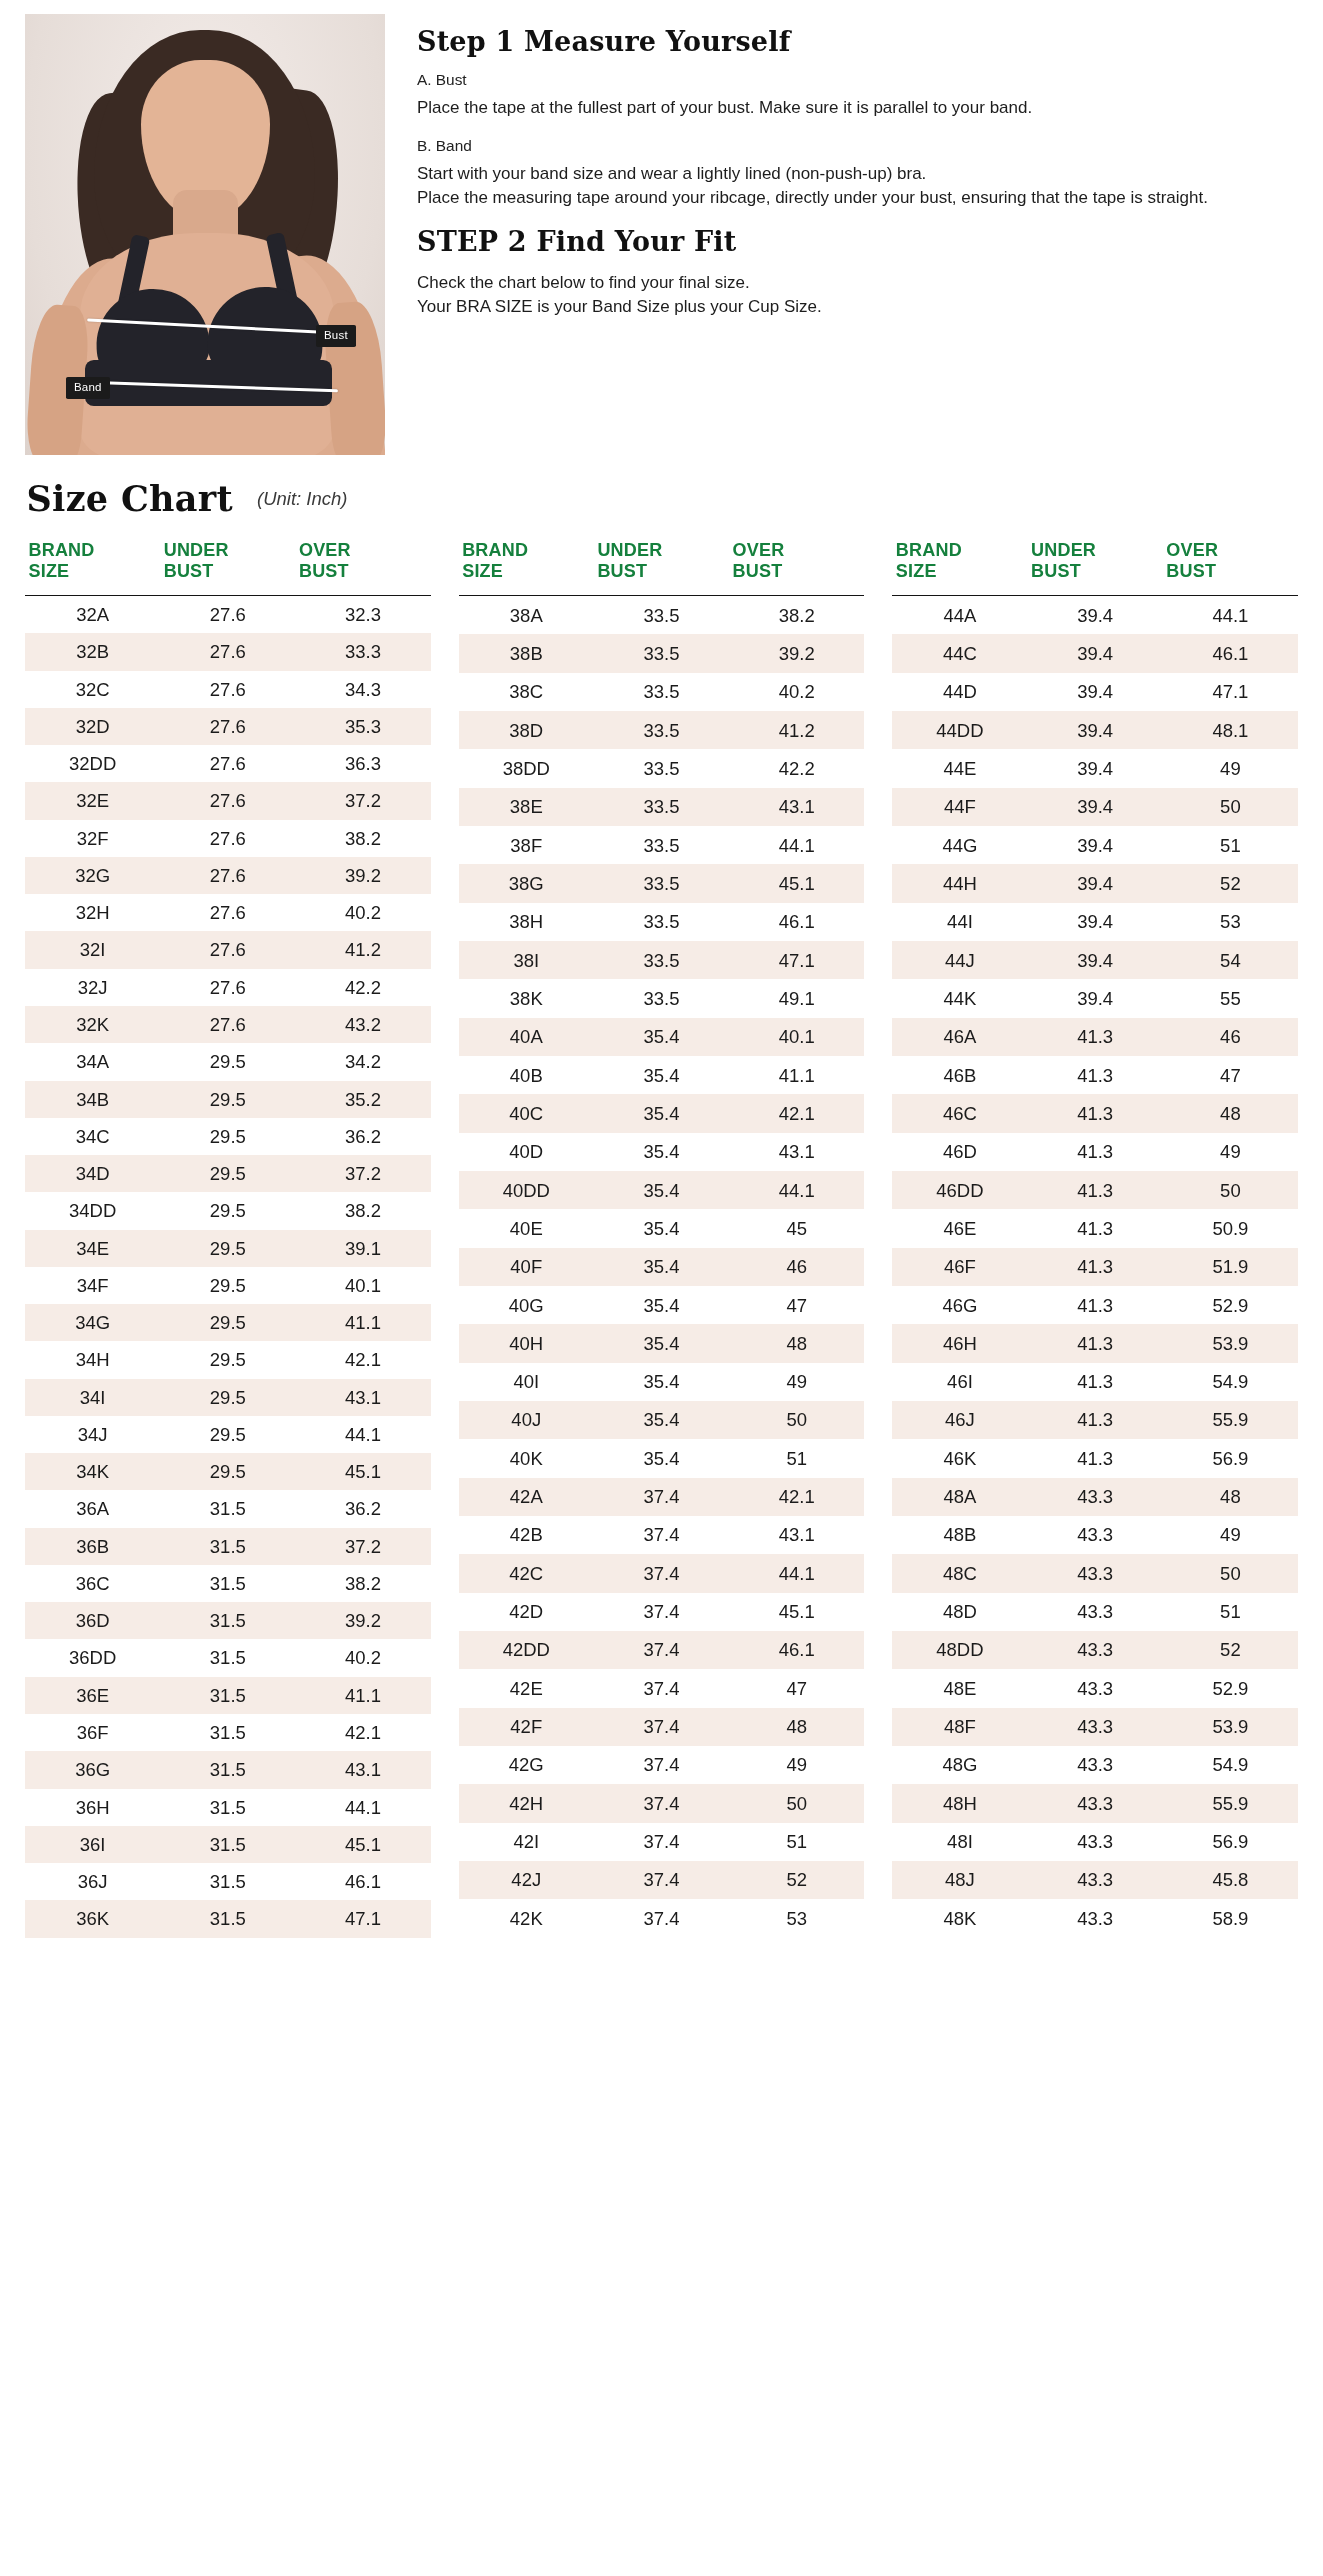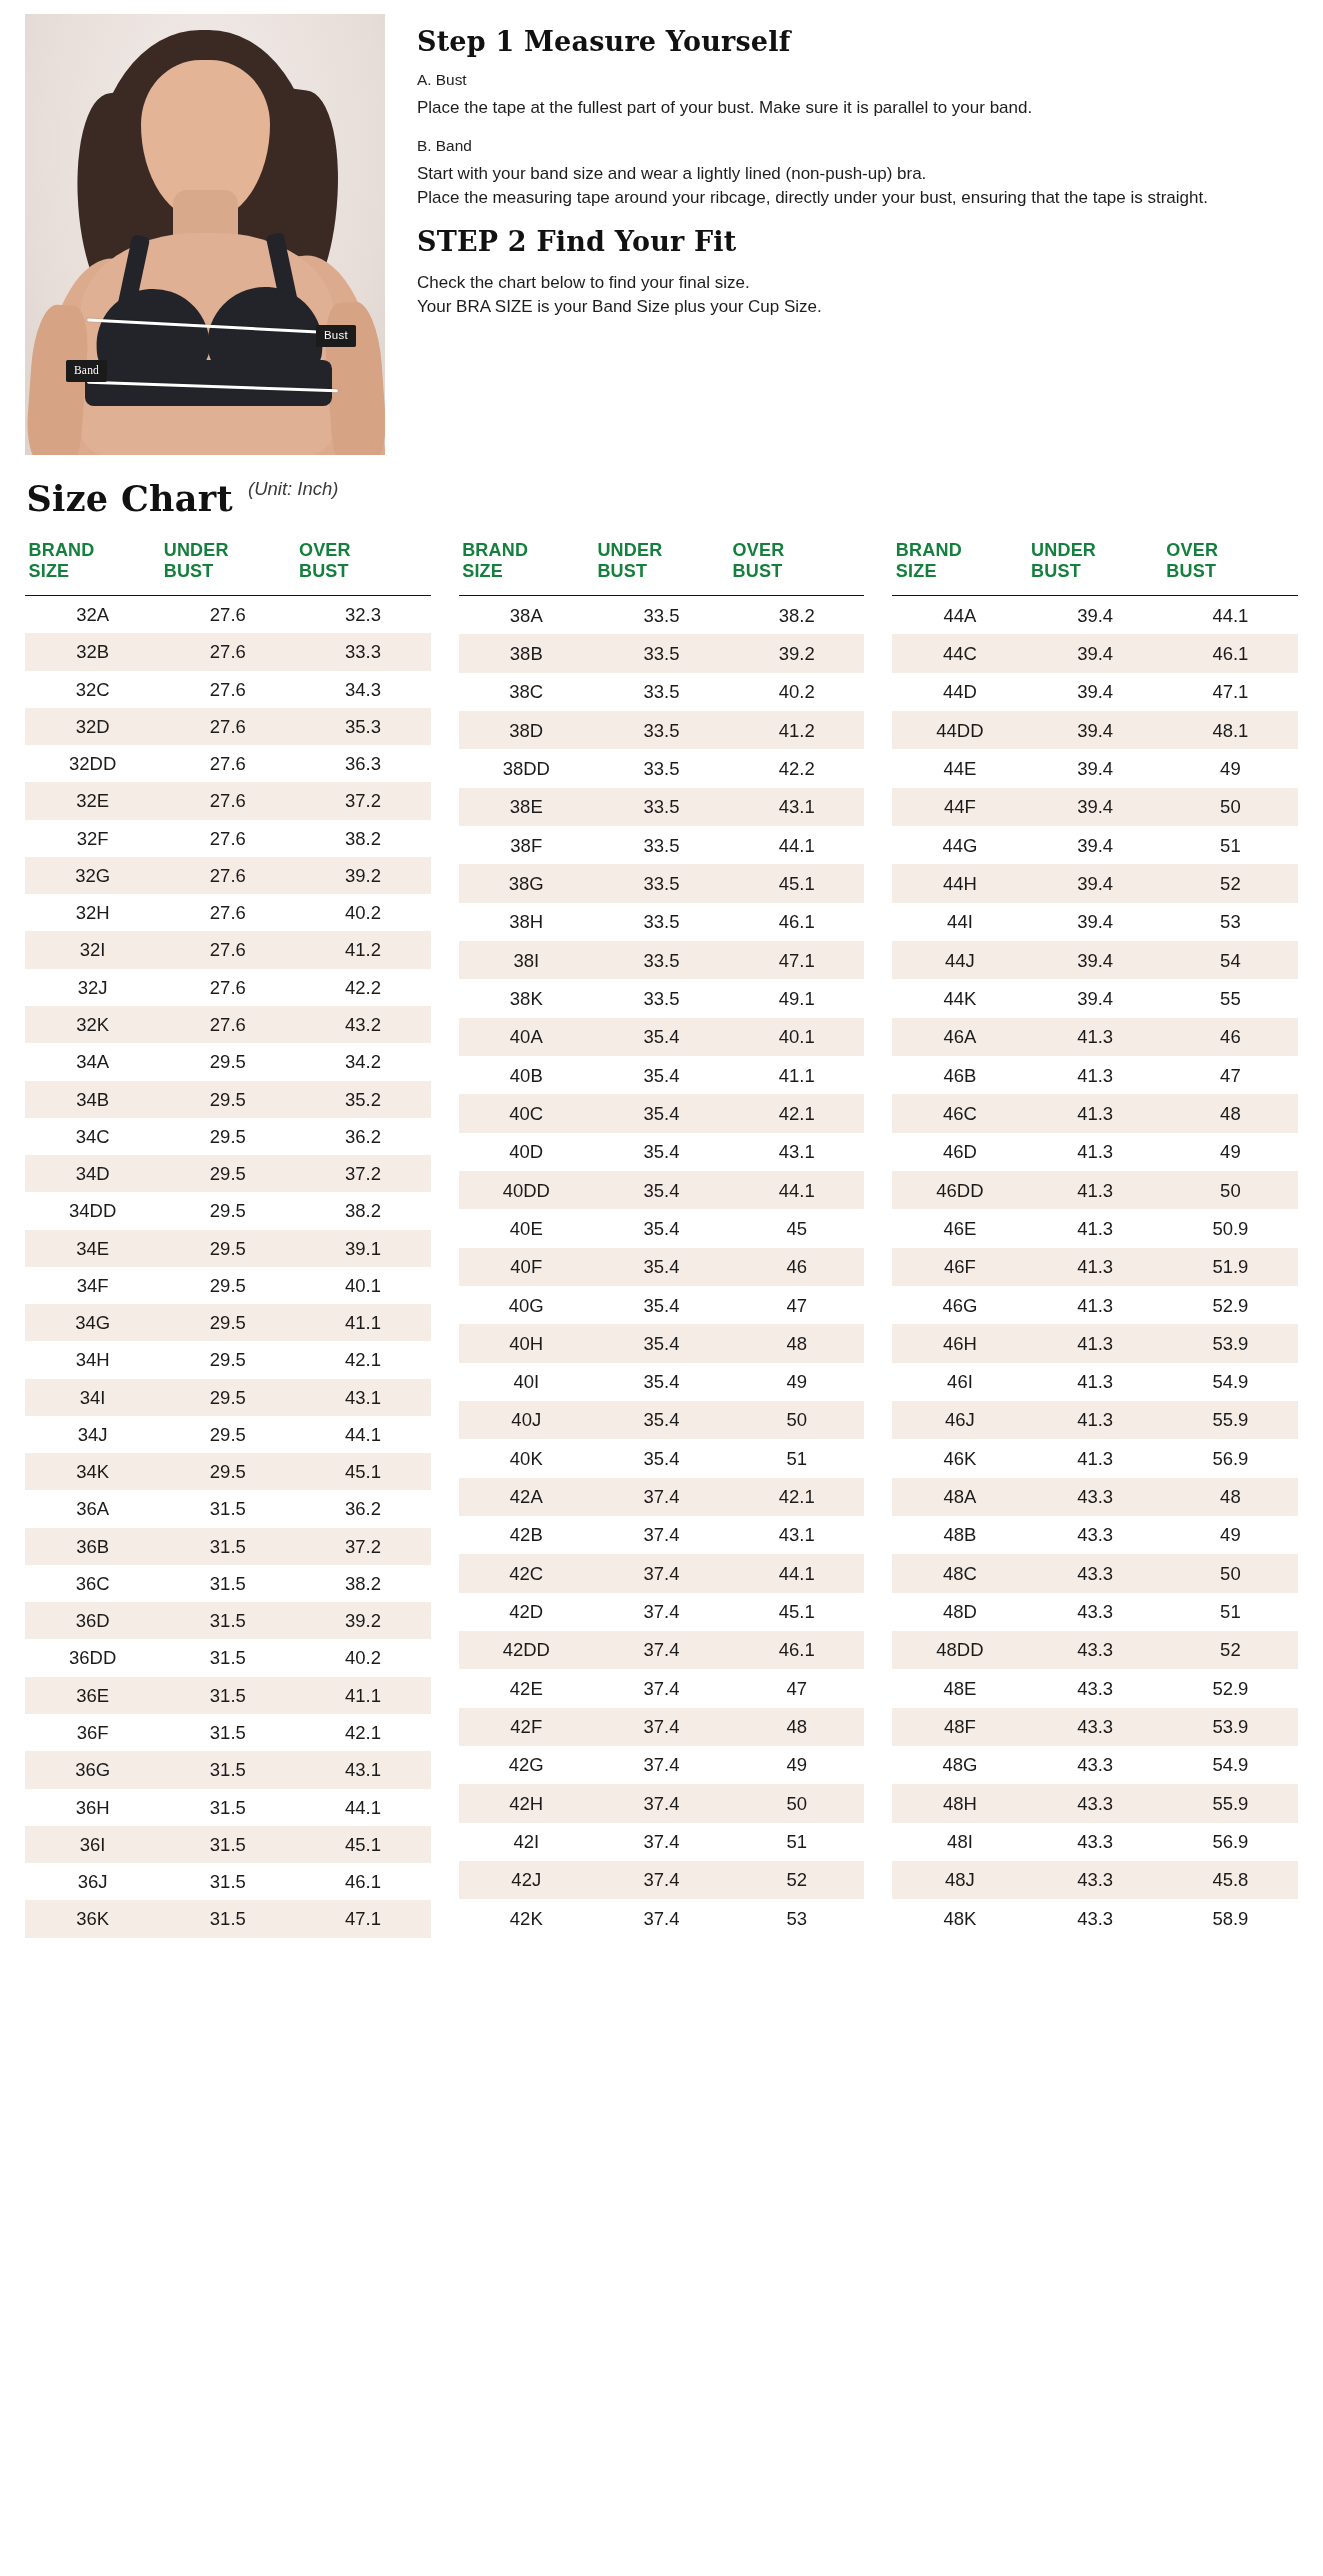--- a/index.html
+++ b/index.html
@@ -118,21 +118,21 @@
     box-shadow:0 0 1.8px rgba(0,0,0,.25);
   }
   .tag {
     position:absolute;
     background:#1b1b1b; color:#fff;
     font-size:11.5px; line-height:1;
     padding:5.3px 8px; border-radius:1.8px;
     letter-spacing:0.2px;
   }
   .tag-bust { left:291px; top:311px; }
-  .tag-band { left:41px; top:346px;font-family:Liberation Serif, serif; }
+  .tag-band { left:41px; top:363px; }
 
   .top-text {
     flex: 1 1 auto;
     padding: 12.4px 26.5px 0 32px;
   }
   h2.step-title {
     font-family: "DejaVu Serif", "Liberation Serif", serif;
     font-size: 27px;
     font-weight: 700;
     margin: 0 0 14px 0;
@@ -149,22 +149,22 @@
     font-size: 17px;
     line-height: 1.42;
     margin: 0 0 16px 0;
     color:#1d1d1d;
   }
   .body-line.nogap { margin-bottom: 0; }
 
   
   .chart-head {
     display:flex;
-    align-items: flex-start;
-    gap: 15px;
+    align-items: center;
+    gap: 24px;
     padding: 23px 0 12.4px 26.5px;
   }
   .chart-head h1 {
     font-family: "DejaVu Serif", "Liberation Serif", serif;
     font-size: 35px;
     font-weight: 700;
     margin: 0;
     letter-spacing: 0.3px;
     color:#111;
   }

